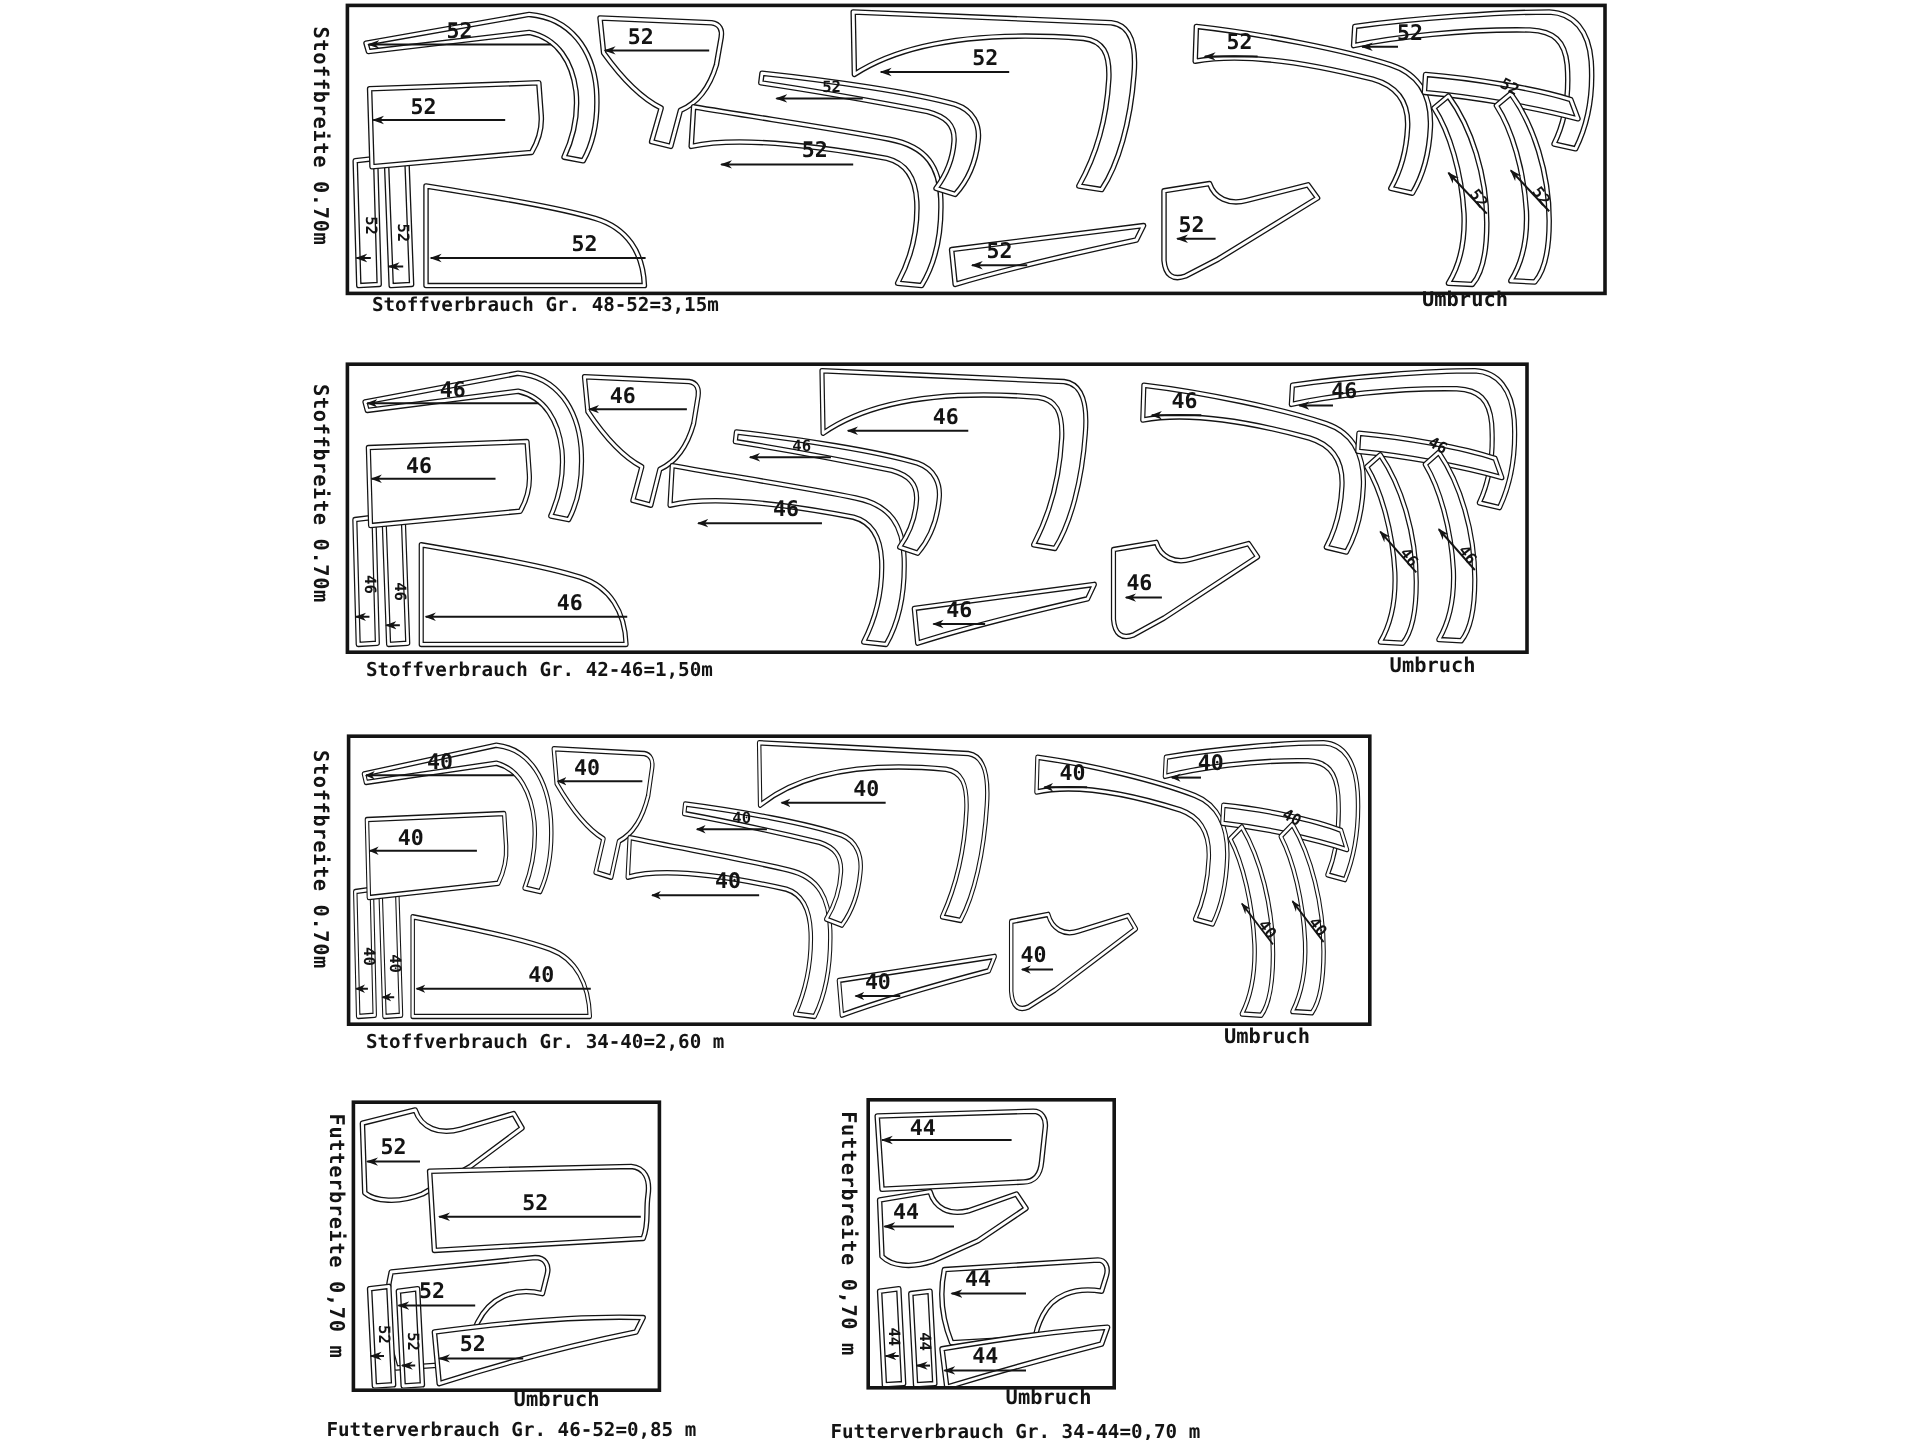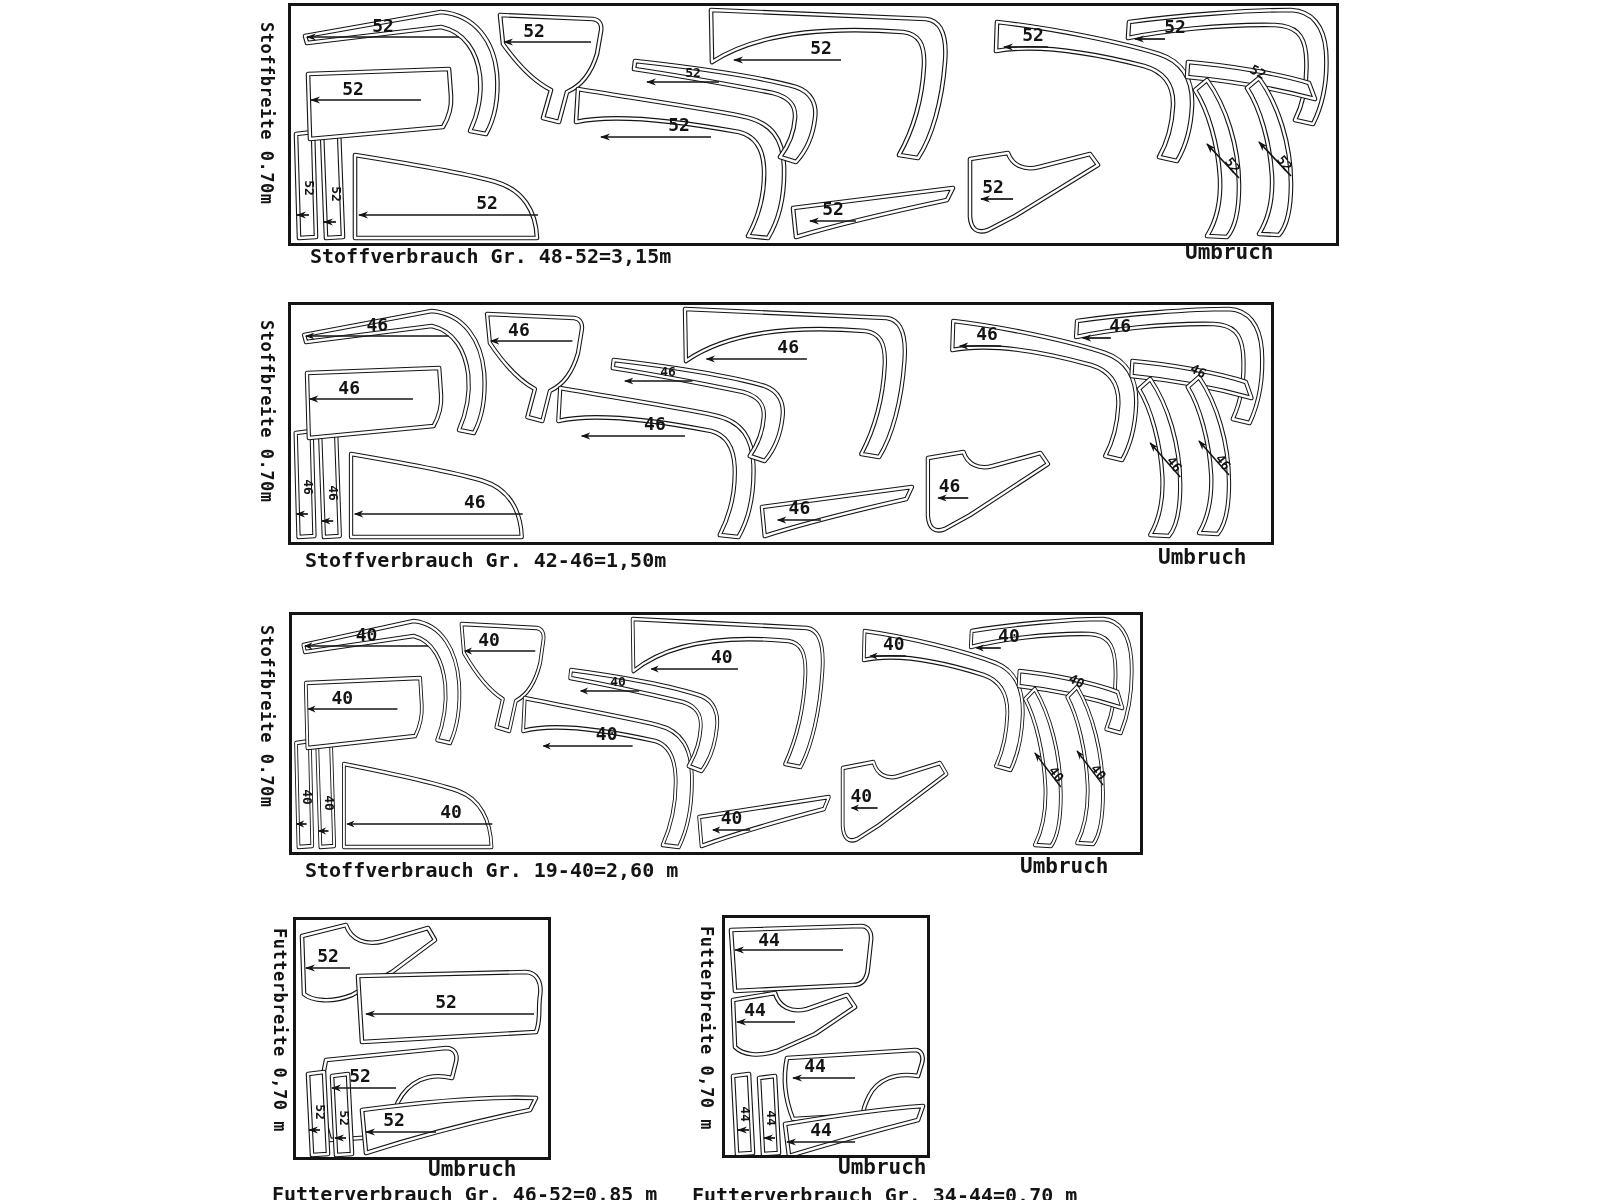--- a/index.html
+++ b/index.html
@@ -1,20 +1,20 @@
 <!DOCTYPE html>
 <html><head>
 <meta charset="utf-8">
 <style>
   html,body{margin:0;padding:0;background:#fff;}
   body{width:1600px;height:1200px;position:relative;overflow:hidden;
        font-family:"DejaVu Sans Mono","Liberation Mono",monospace;color:#141414;}
   .panel{position:absolute;border:3px solid #141414;background:#fff;}
-  .cap{position:absolute;font-weight:bold;font-size:20px;white-space:pre;}
-  .um{position:absolute;font-weight:bold;font-size:21px;}
+  .cap{position:absolute;font-weight:bold;font-size:16px;white-space:pre;}
+  .um{position:absolute;font-weight:bold;font-size:17px;}
   .side{position:absolute;writing-mode:vertical-rl;text-orientation:mixed;
         font-weight:bold;font-size:17px;letter-spacing:.5px;white-space:pre;}
   .esme{position:absolute;font-weight:bold;font-size:25px;letter-spacing:2px;}
   svg text{font-family:"DejaVu Sans Mono","Liberation Mono",monospace;
            font-weight:bold;font-size:18px;fill:#141414;text-anchor:middle;}
   svg text.sm{font-size:13px;}
   .o{fill:#fff;stroke:#141414;stroke-width:4.6;stroke-linejoin:round;vector-effect:non-scaling-stroke;}
   .i{fill:none;stroke:#fff;stroke-width:2.4;stroke-linejoin:round;vector-effect:non-scaling-stroke;}
   .ar{fill:none;stroke:#141414;stroke-width:1.7;vector-effect:non-scaling-stroke;}
 </style>
@@ -233,21 +233,21 @@
       <text transform="translate(884 27) scale(1.233 1)">40</text>
       <text transform="translate(965 70) scale(1.233 1) rotate(28)" class="sm">40</text>
       <text transform="translate(938 162) scale(1.233 1) rotate(52)" class="sm">40</text>
       <text transform="translate(990 160) scale(1.233 1) rotate(52)" class="sm">40</text>
       <text transform="translate(14 182) scale(1.233 1) rotate(90)" class="sm">40</text>
       <text transform="translate(41 188) scale(1.233 1) rotate(90)" class="sm">40</text>
     </g>
   </g>
 </svg>
 <div class="um" style="left:1020px;top:854px;">Umbruch</div>
-<div class="cap" style="left:305px;top:858px;">Stoffverbrauch Gr. 19-40=2,60 m</div>
+<div class="cap" style="left:305px;top:858px;">Stoffverbrauch Gr. 34-40=2,60 m</div>
 
 <div class="side" style="left:270px;top:928px;height:215px;">Futterbreite 0,70 m</div>
 <svg class="panel" style="left:293px;top:917px;" width="252" height="237" viewBox="0 0 252 237">
   <g>
       <use href="#pieces-f1"></use>
     </g>
   <g>
     <text x="32" y="42">52</text>
     <text x="150" y="88">52</text>
     <text x="64" y="162">52</text>

